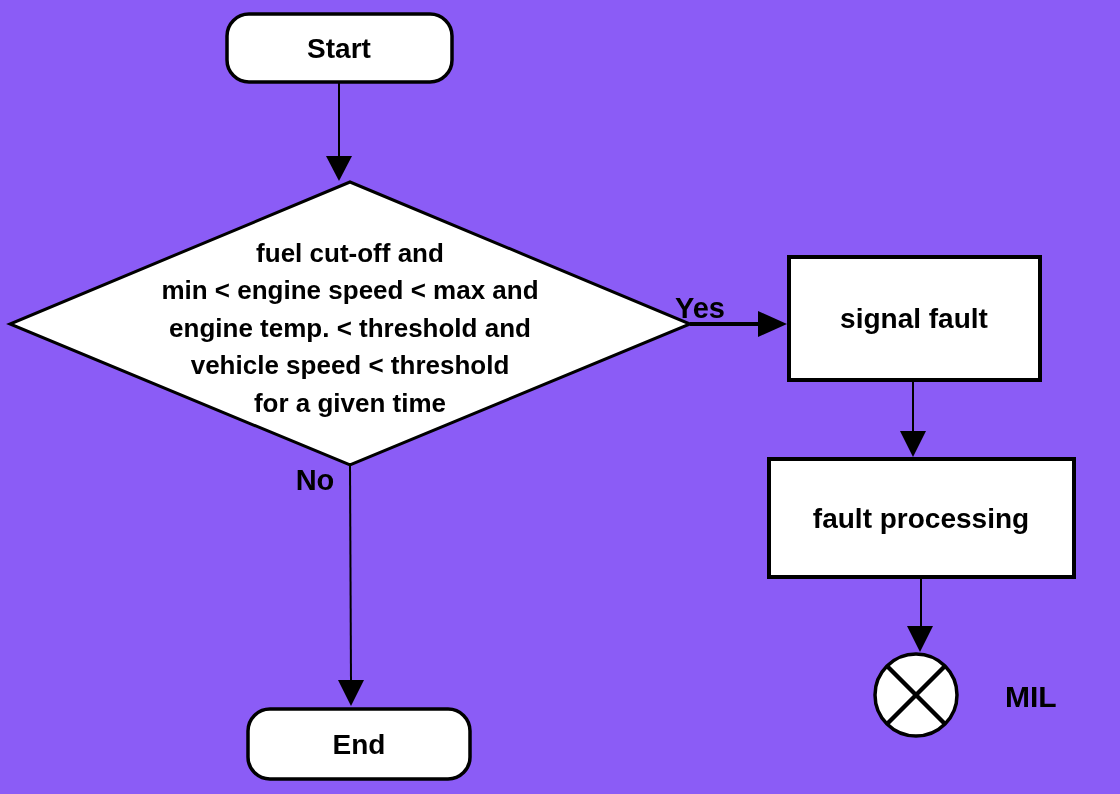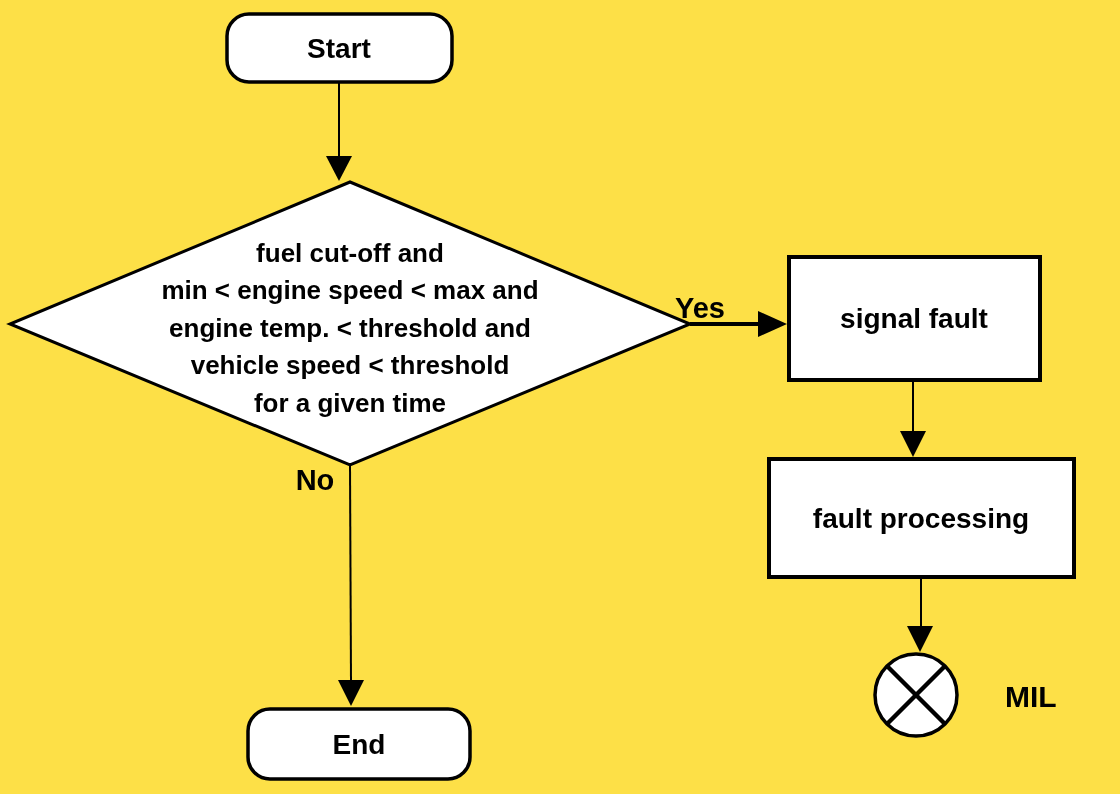--- a/index.html
+++ b/index.html
@@ -4,21 +4,21 @@
 <style>
   html, body {
     margin: 0;
     padding: 0;
     background: #ffffff;
   }
   .stage {
     position: relative;
     width: 1120px;
     height: 794px;
-    background: #fde047;
+    background: #8b5cf6;
     overflow: hidden;
   }
   svg { display: block; }
   .label {
     font-family: "Liberation Sans", sans-serif;
     font-weight: bold;
     fill: #000000;
   }
   .fs26 { font-size: 26px; }
   .fs28 { font-size: 28px; }

